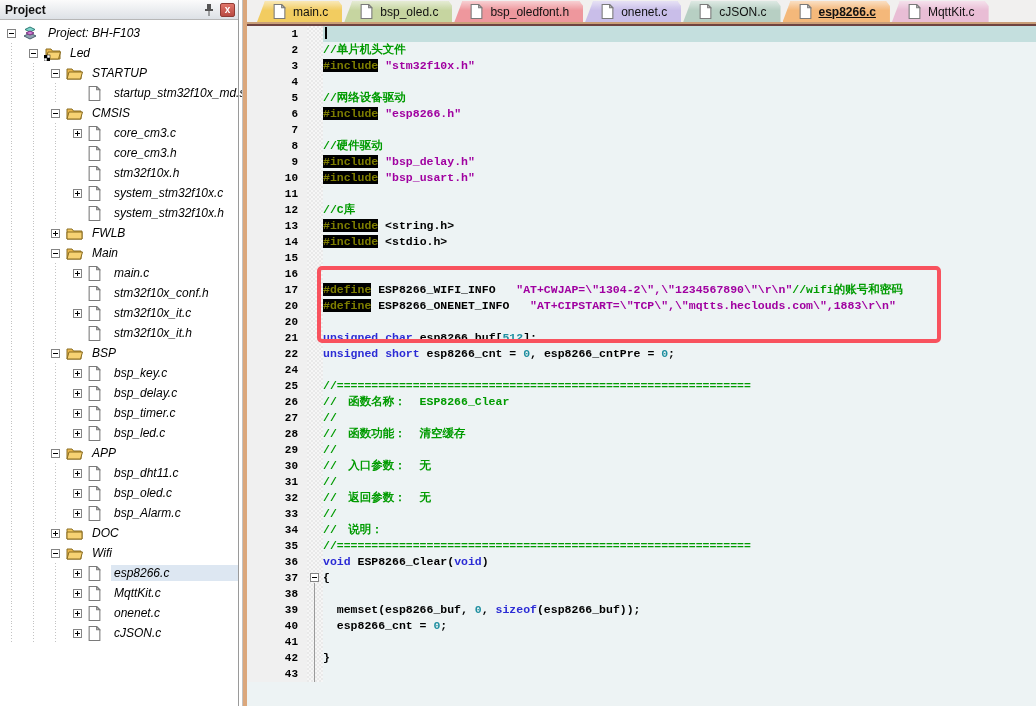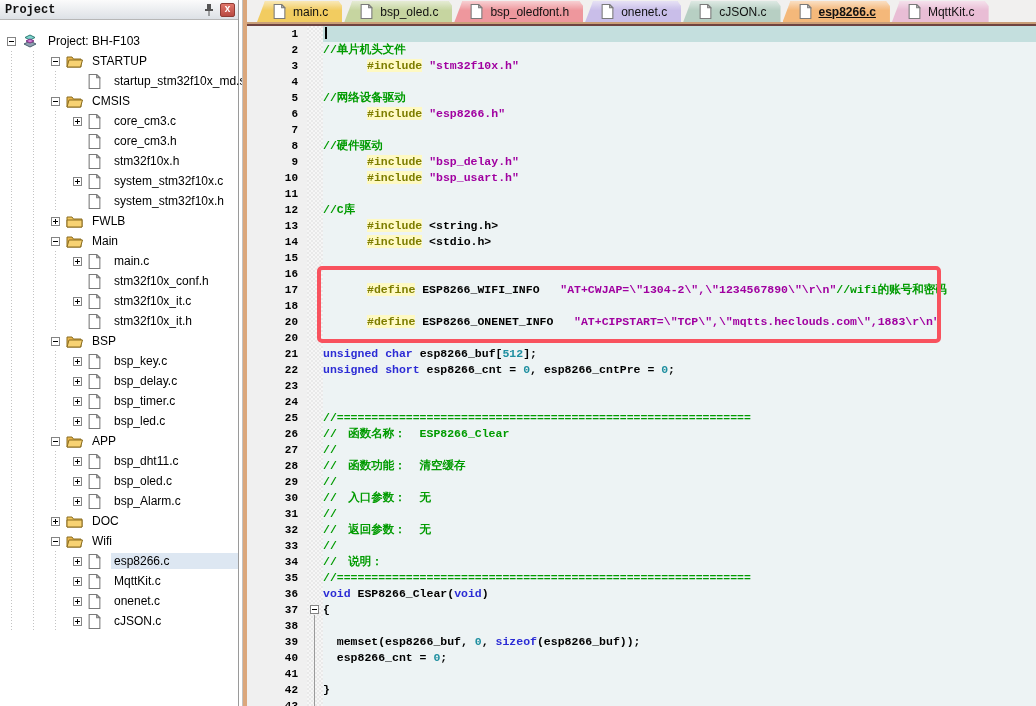--- a/index.html
+++ b/index.html
@@ -2,25 +2,25 @@
 <html style="--c-comment: #009b00; --c-directive: #7d7d00; --c-string: #a000a0; --c-keyword: #2b2bd5; --c-number: #1f8fa0; --editor-bg: #edf3f4; --current-line: #c4dfde; --ann: #f8525e;"><head>
 <meta charset="utf-8">
 <style>
   * { margin:0; padding:0; box-sizing:border-box; }
   html,body { width:1036px; height:706px; overflow:hidden; background:#fff; }
   body { font-family:"Liberation Sans", sans-serif; }
   .app { position:relative; width:1036px; height:706px; background:#fff; }
 
   
   .project-panel { position:absolute; left:0; top:0; width:239px; height:706px; background:#fff; border-right:1px solid #9a9a9a; }
-  .panel-header { height:20px; display:flex; align-items:center; background:linear-gradient(#fbfbfb,#dde1e6); border-bottom:1px solid #b7b7b7; padding:0 3px 0 5px;font-family:Liberation Mono, monospace; }
+  .panel-header { height:20px; display:flex; align-items:center; background:linear-gradient(#fbfbfb,#dde1e6); border-bottom:1px solid #b7b7b7; padding:0 3px 0 5px; }
   .panel-title { flex:1; font-size:12px; font-weight:bold; color:#111; }
   .pin-btn { width:14px; height:14px; margin-right:4px; display:flex; align-items:center; justify-content:center; }
   .close-btn { width:15px; height:14px; background:linear-gradient(#e0756a,#b94a42); border:1px solid #8f3b34; border-radius:2px; color:#fff; font-size:10px; font-weight:bold; line-height:12px; text-align:center; }
-  .tree { padding-top:11px; }
+  .tree { padding-top:3px;font-style:italic; }
   .tree-row { height:20px; display:flex; align-items:center; font-size:12px; color:#000; white-space:nowrap; }
   .spacer { width:22px; height:20px; flex:none;
     background-image:repeating-linear-gradient(to bottom,#c3c3c3 0 1px,transparent 1px 3px);
     background-size:1px 100%; background-repeat:no-repeat; background-position:11px 0; }
   .exp { position:relative; width:9px; height:9px; flex:none; background:#fff; border:1px solid #848484; margin:0 6px 0 7px; }
   .exp::before { content:''; position:absolute; left:1px; right:1px; top:3px; height:1px; background:#000; }
   .exp.plus::after { content:''; position:absolute; top:1px; bottom:1px; left:3px; width:1px; background:#000; }
   .exp-gap { width:22px; flex:none; }
   .t-icon { width:18px; height:15px; flex:none; margin-right:5px; display:flex; align-items:center; }
   .t-label { padding:1px 3px; }
@@ -44,21 +44,21 @@
   .cl { display:flex; height:16px; align-items:stretch; }
   .ln { width:60px; flex:none; text-align:right; padding-right:9px; background:#f0f0f0;
         font-family:"Liberation Mono", monospace; font-size:11px; font-weight:bold; color:#000; line-height:16px; }
   .margin { width:16px; flex:none; position:relative;
         background:conic-gradient(#e9e9e9 25%, #f6f6f6 0 50%, #e9e9e9 0 75%, #f6f6f6 0) 0 0/4px 4px; }
   .code { flex:1; font-family:"Liberation Mono", monospace; font-size:11.5px; font-weight:bold; line-height:16px; white-space:pre; color:#000; }
   .cl.cur .code { background:var(--current-line,#c4dfde); }
   .caret { display:inline-block; width:2px; height:12px; background:#000; vertical-align:-2px; margin-left:2px; }
 
   .sc { color:var(--c-comment,#009b00); }
-  .sd { color:var(--c-directive,#7d7d00); background:#fef9c3;margin-left:44px; }
+  .sd { color:var(--c-directive,#7d7d00); background:#000000; }
   .ss { color:var(--c-string,#a000a0); }
   .sk { color:var(--c-keyword,#2b2bd5); }
   .sn { color:var(--c-number,#1f8fa0);margin-top:8px; }
   .sp { color:#000; }
 
   .fold-line { position:absolute; left:7px; top:0; bottom:0; width:1px; background:#9a9a9a; }
   .fold-box { position:absolute; left:3px; top:3px; width:9px; height:9px; background:#fff; border:1px solid #848484; }
   .fold-box::before { content:''; position:absolute; left:1px; right:1px; top:3px; height:1px; background:#000; }
   .fold-tail { position:absolute; left:7px; top:13px; bottom:0; width:1px; background:#9a9a9a; }
 
@@ -90,20 +90,36 @@
               <path d="M2 10l6-3 6 3-6 3z" fill="#8ea0b0" stroke="#49606e"></path>
               <path d="M8 1l5 2.5L8 6 3 3.5z" fill="#7fd4cc" stroke="#2e7a74"></path>
               <path d="M8 5l4 2-4 2-4-2z" fill="#cf7fd4" stroke="#7a2e80"></path>
             </svg>
           </span>
           <span class="t-label">Project: BH-F103</span>
           <span class="row-tail"></span>
         </div>
         <div class="tree-row">
           <span class="spacer"></span>
+          <span class="exp minus"></span>
+          <span class="t-icon">
+            <svg width="17" height="15" viewBox="0 0 17 15">
+              <path d="M2 3h5l1.5 2H16v8H2z" fill="#e9b64c" stroke="#8a6d20"></path>
+              <path d="M4 6h12.5l-2 7H2z" fill="#f7d273" stroke="#8a6d20"></path>
+              <rect x="0" y="9" width="3" height="3" fill="#000"></rect>
+              <rect x="3" y="12" width="3" height="3" fill="#000"></rect>
+              <rect x="3" y="9" width="3" height="3" fill="#fff" stroke="#000" stroke-width=".5"></rect>
+              <rect x="0" y="12" width="3" height="3" fill="#fff" stroke="#000" stroke-width=".5"></rect>
+            </svg>
+          </span>
+          <span class="t-label">Led</span>
+          <span class="row-tail"></span>
+        </div>
+        <div class="tree-row">
+          <span class="spacer"></span>
           <span class="spacer"></span>
           <span class="exp minus"></span>
           <span class="t-icon">
             <svg width="17" height="14" viewBox="0 0 17 14">
               <path d="M1 3h5l1.5 2H15v8H1z" fill="#e9b64c" stroke="#8a6d20"></path>
               <path d="M3 6h13.5l-2 7H1z" fill="#f7d273" stroke="#8a6d20"></path>
             </svg>
           </span>
           <span class="t-label">STARTUP</span>
           <span class="row-tail"></span>
@@ -645,48 +661,38 @@
           <span class="ln">16</span>
           <span class="margin"></span>
           <span class="code"></span>
         </div>
         <div class="cl">
           <span class="ln">17</span>
           <span class="margin"></span>
           <span class="code"><span class="sd">#define</span><span class="sp"> ESP8266_WIFI_INFO   </span><span class="ss">"AT+CWJAP=\"1304-2\",\"1234567890\"\r\n"</span><span class="sc">//wifi的账号和密码</span></span>
         </div>
         <div class="cl">
-          <span class="ln">18</span>
-          <span class="margin"></span>
-          <span class="code"></span>
-        </div>
-        <div class="cl">
           <span class="ln">20</span>
           <span class="margin"></span>
           <span class="code"><span class="sd">#define</span><span class="sp"> ESP8266_ONENET_INFO   </span><span class="ss">"AT+CIPSTART=\"TCP\",\"mqtts.heclouds.com\",1883\r\n"</span></span>
         </div>
         <div class="cl">
           <span class="ln">20</span>
           <span class="margin"></span>
           <span class="code"></span>
         </div>
         <div class="cl">
           <span class="ln">21</span>
           <span class="margin"></span>
           <span class="code"><span class="sk">unsigned</span><span class="sp"> </span><span class="sk">char</span><span class="sp"> esp8266_buf[</span><span class="sn">512</span><span class="sp">];</span></span>
         </div>
         <div class="cl">
           <span class="ln">22</span>
           <span class="margin"></span>
           <span class="code"><span class="sk">unsigned</span><span class="sp"> </span><span class="sk">short</span><span class="sp"> esp8266_cnt = </span><span class="sn">0</span><span class="sp">, esp8266_cntPre = </span><span class="sn">0</span><span class="sp">;</span></span>
-        </div>
-        <div class="cl">
-          <span class="ln">23</span>
-          <span class="margin"></span>
-          <span class="code"></span>
         </div>
         <div class="cl">
           <span class="ln">24</span>
           <span class="margin"></span>
           <span class="code"></span>
         </div>
         <div class="cl">
           <span class="ln">25</span>
           <span class="margin"></span>
           <span class="code"><span class="sc">//============================================================</span></span>

